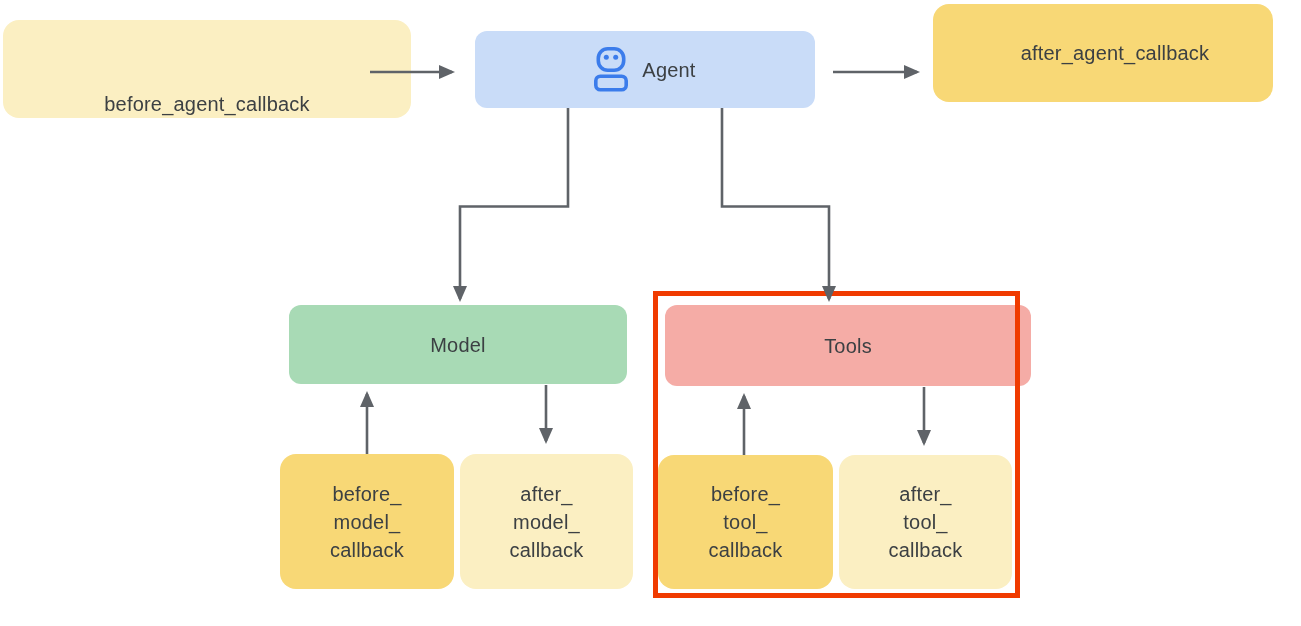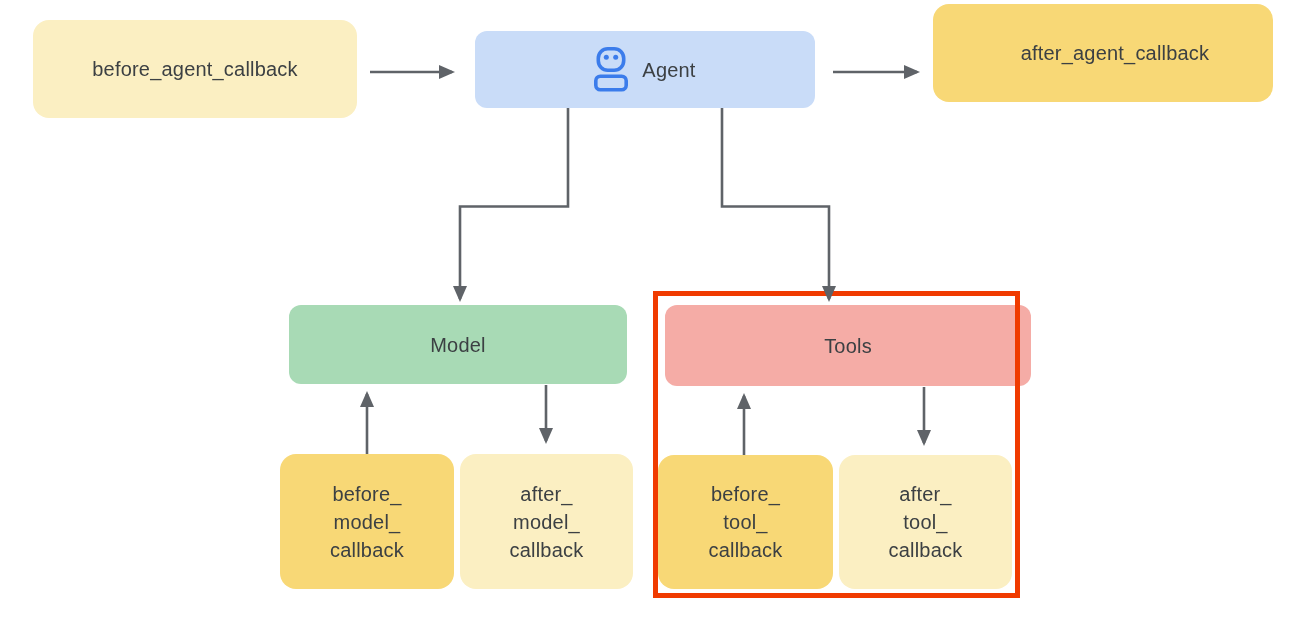--- a/index.html
+++ b/index.html
@@ -28,21 +28,21 @@
   }
   .node .label { white-space: pre-line; line-height: 28px; }
   .r16 { border-radius: 16px; }
   .r12 { border-radius: 12px; }
   .pale { background: var(--box-pale-yellow, #FBEFC2); }
   .gold { background: var(--box-gold, #F8D876); }
   .blue { background: var(--box-blue, #C9DCF8); }
   .green { background: var(--box-green, #A8DAB5); }
   .pink { background: var(--box-pink, #F5ACA6); }
 
-  #node-before-agent { left: 33px;  top: 20px;  width: 324px; height: 98px; }
+  #node-before-agent { left: 3px;  top: 20px;  width: 408px; height: 98px; align-items: flex-end; }
   #node-agent        { left: 475px; top: 31px;  width: 340px; height: 77px; gap: 14px; }
   #node-after-agent  { left: 933px; top: 4px;  width: 340px; height: 98px; padding-left: 24px; }
   #node-model        { left: 289px; top: 305px; width: 338px; height: 79px; }
   #node-tools        { left: 665px; top: 305px; width: 366px; height: 81px; }
   #node-before-model { left: 280px; top: 454px; width: 174px; height: 135px; }
   #node-after-model  { left: 460px; top: 454px; width: 173px; height: 135px; }
   #node-before-tool  { left: 658px; top: 455px; width: 175px; height: 134px; }
   #node-after-tool   { left: 839px; top: 455px; width: 173px; height: 134px; }
 
   .highlight-frame {

